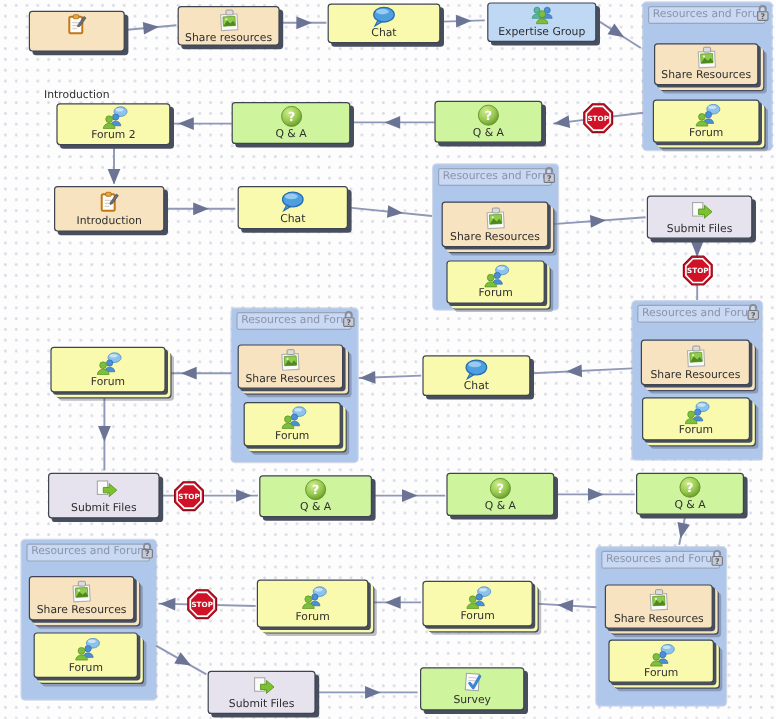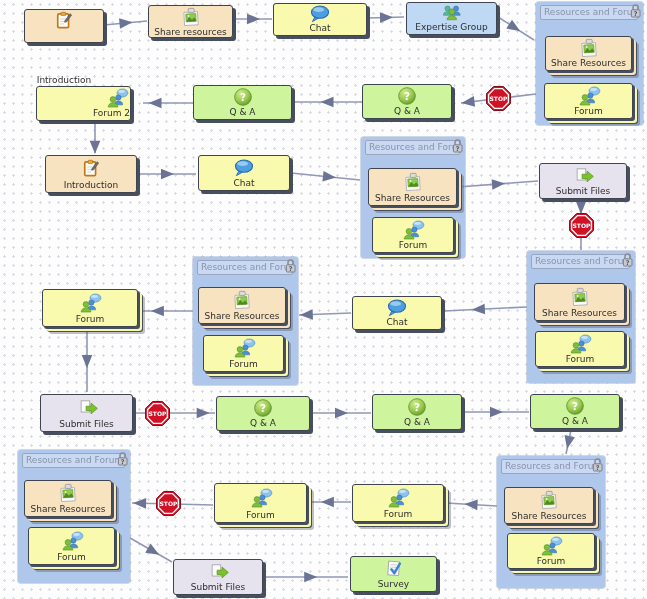--- a/index.html
+++ b/index.html
@@ -203,21 +203,21 @@
           <ellipse cx="20" cy="5.5" rx="6" ry="4.4" fill="#8CC2EE" stroke="#5A94C8" stroke-width="0.8"></ellipse>
           <ellipse cx="19" cy="3.8" rx="3.6" ry="1.6" fill="#C8E2F6"></ellipse>
           <circle cx="15.5" cy="10.5" r="2.9" fill="#4A90D8" stroke="#2E68A8" stroke-width="0.6"></circle>
           <path d="M11,18.5 a4.6,4.2 0 0 1 9.2,0 z" fill="#4A90D8" stroke="#2E68A8" stroke-width="0.6"></path>
           <circle cx="9.5" cy="12.5" r="3.1" fill="#7CBE3E" stroke="#518E16" stroke-width="0.6"></circle>
           <path d="M4.2,21 a5.4,4.8 0 0 1 10.8,0 z" fill="#7CBE3E" stroke="#518E16" stroke-width="0.6"></path>
         </svg>
       </div>
       <div class="lbl">Forum</div>
     </div>
-    <div class="node yellow single" style="left: 36px; top: 86px; width: 95px; height: 35px; align-items: flex-end;">
+    <div class="node yellow single" style="left: 47px; top: 86px; width: 95px; height: 35px;">
       <div class="icn">
         <svg width="26" height="20" viewBox="0 0 28 22">
           <polygon points="16,8.5 13.5,13 20,9.5" fill="#8CC2EE" stroke="#5A94C8" stroke-width="0.6"></polygon>
           <ellipse cx="20" cy="5.5" rx="6" ry="4.4" fill="#8CC2EE" stroke="#5A94C8" stroke-width="0.8"></ellipse>
           <ellipse cx="19" cy="3.8" rx="3.6" ry="1.6" fill="#C8E2F6"></ellipse>
           <circle cx="15.5" cy="10.5" r="2.9" fill="#4A90D8" stroke="#2E68A8" stroke-width="0.6"></circle>
           <path d="M11,18.5 a4.6,4.2 0 0 1 9.2,0 z" fill="#4A90D8" stroke="#2E68A8" stroke-width="0.6"></path>
           <circle cx="9.5" cy="12.5" r="3.1" fill="#7CBE3E" stroke="#518E16" stroke-width="0.6"></circle>
           <path d="M4.2,21 a5.4,4.8 0 0 1 10.8,0 z" fill="#7CBE3E" stroke="#518E16" stroke-width="0.6"></path>
         </svg>

